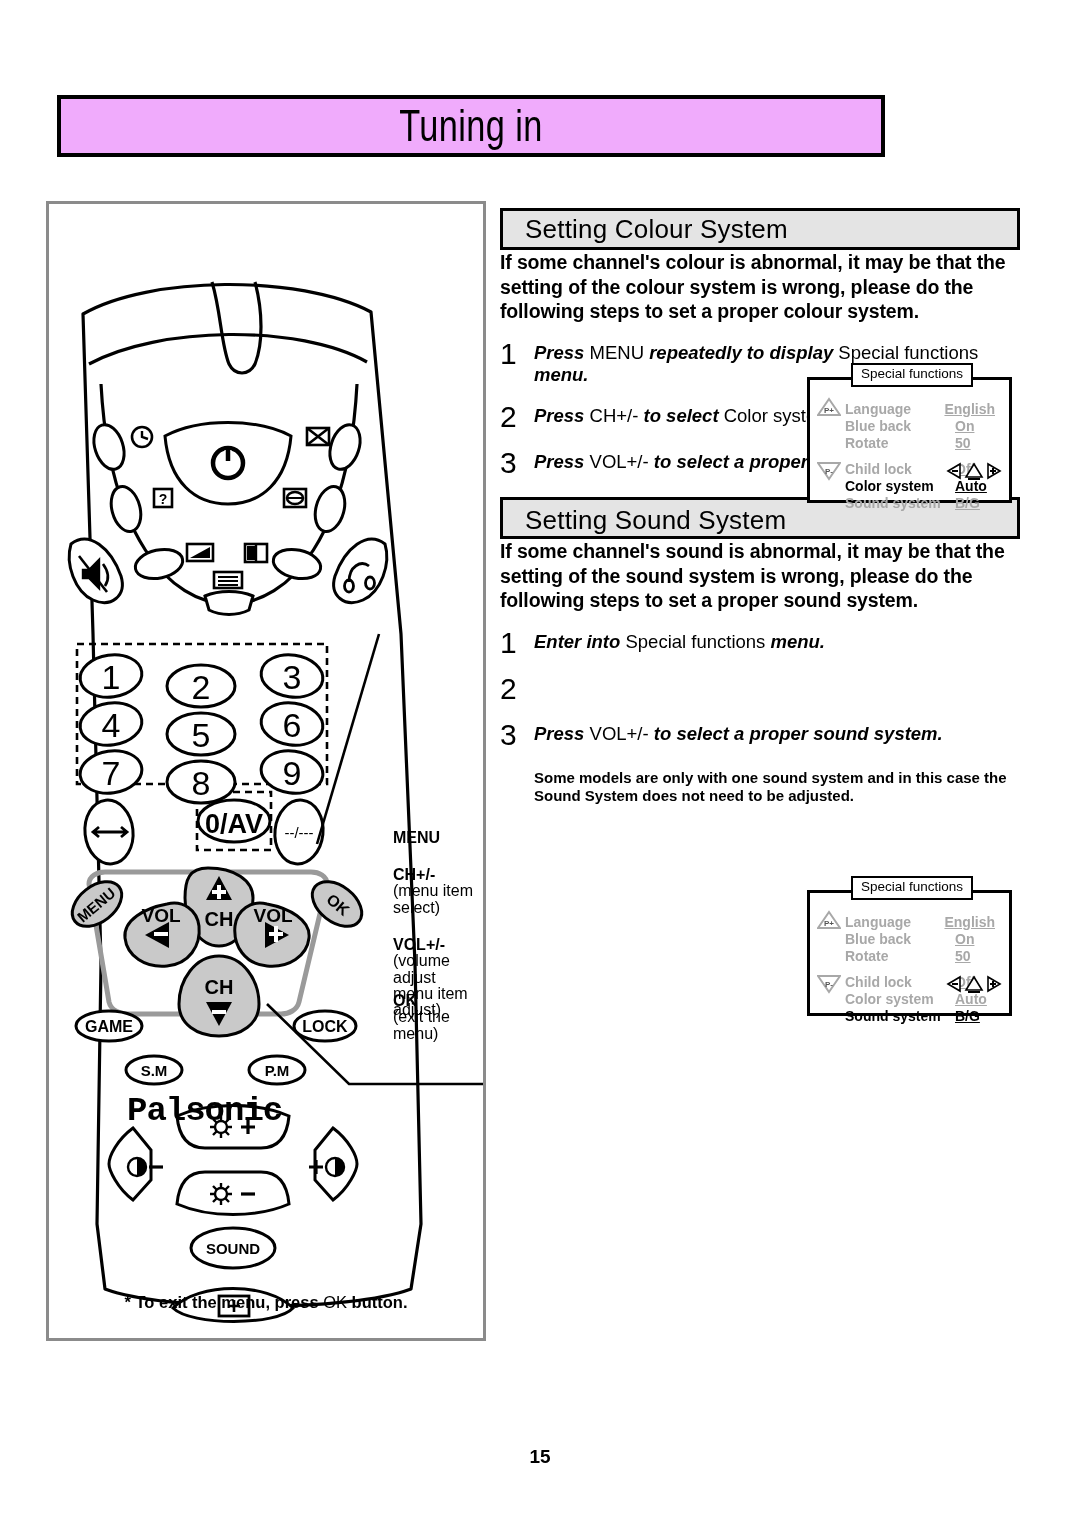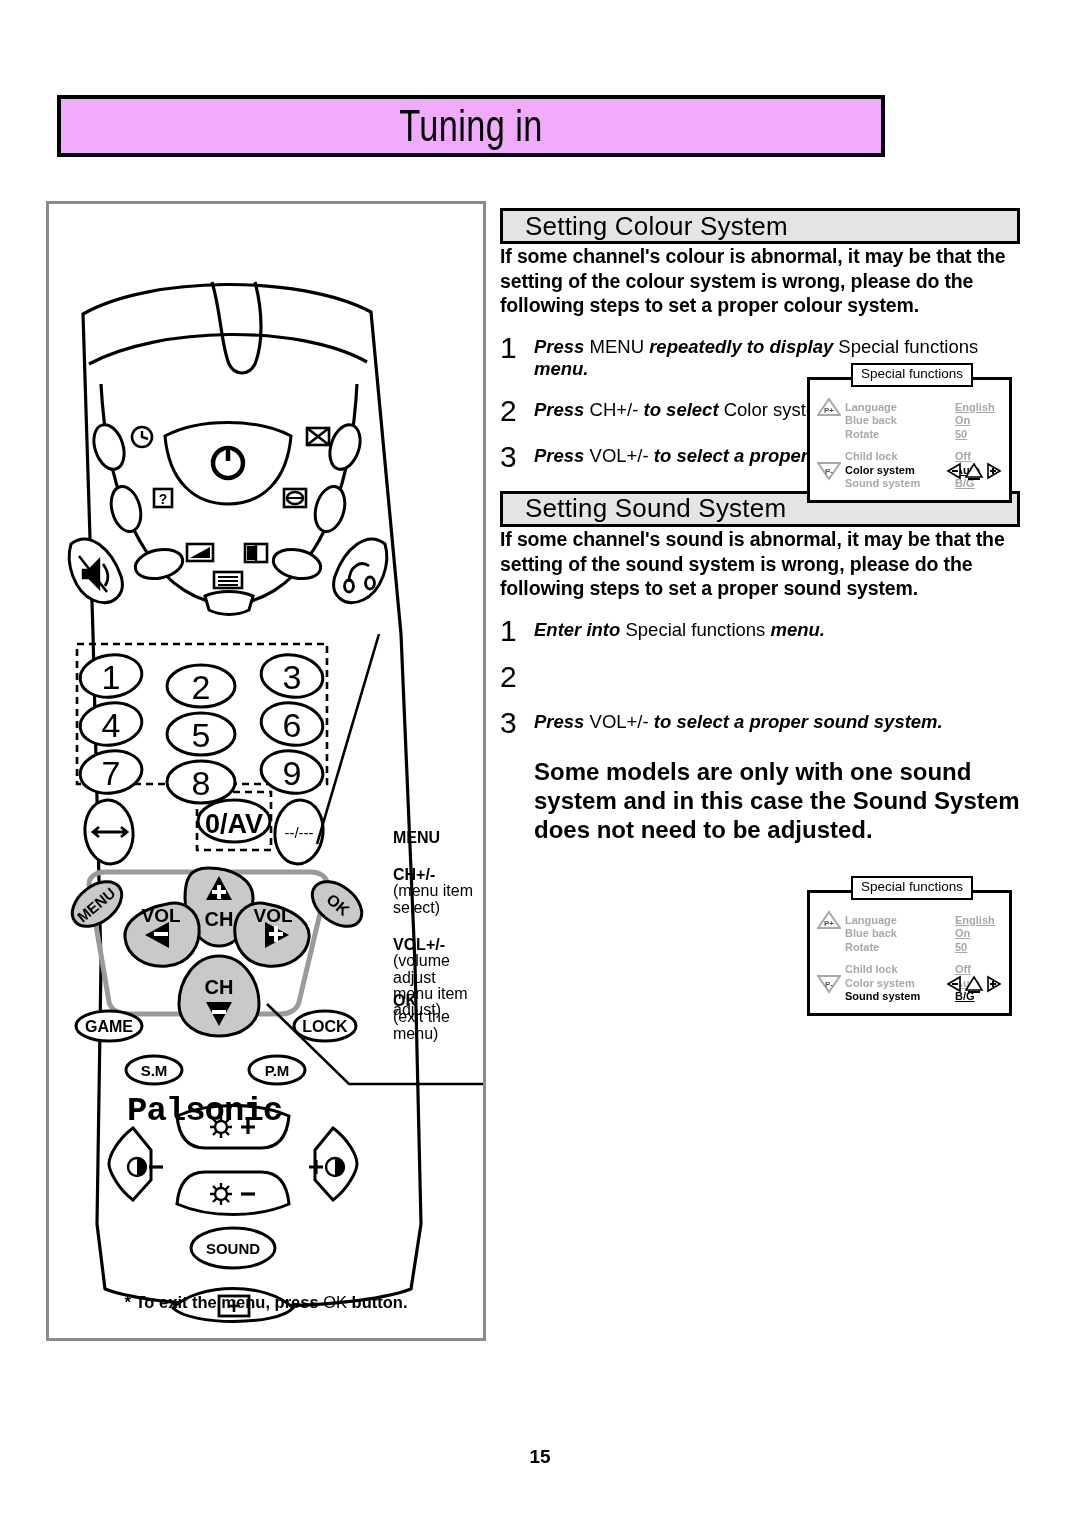--- a/index.html
+++ b/index.html
@@ -25,47 +25,47 @@
   .callout{position:absolute;font-size:16px;font-weight:bold;line-height:1.02;}
   .callout .sub{font-weight:normal;}
   #co-menu{left:344px;top:626px;}
   #co-ch{left:344px;top:663px;}
   #co-vol{left:344px;top:733px;}
   #co-ok{left:344px;top:789px;}
 
   
   #right-col{position:absolute;left:500px;top:208px;width:520px;}
 
-  .section-head{border:3px solid #000;background:#e4e4e4;height:36px;
+  .section-head{border:3px solid #000;background:#e4e4e4;height:42px;
       box-sizing:border-box;display:flex;align-items:center;padding-left:22px;
       font-size:26px;font-weight:400;letter-spacing:.2px;}
 
   .intro{font-size:19.5px;font-weight:bold;line-height:1.26;
       letter-spacing:-.15px;}
 
   .steps{margin-top:18px;position:relative;}
   .step{display:flex;align-items:flex-start;margin-bottom:19px;}
   .step .num{font-size:30px;font-weight:400;width:34px;flex:none;
       line-height:1;margin-top:-3px;}
   .step .txt{font-size:18.5px;line-height:1.2;font-weight:400;}
   .step .txt b{font-weight:bold;font-style:italic;}
-  .note{font-size:24px;font-weight:bold;line-height:1.22;margin-left:34px;
+  .note{font-size:15px;font-weight:bold;line-height:1.22;margin-left:34px;
       margin-top:4px;}
 
   
   .osd{position:absolute;width:205px;height:140px;}
   #osd-1{left:307px;top:155px;}
   #osd-2{left:307px;top:668px;}
   .osd .frame{position:absolute;left:0;top:14px;width:205px;height:126px;
       border:3px solid #000;box-sizing:border-box;background:#fff;}
   .osd .title{position:absolute;left:44px;top:0;padding:2px 8px 3px;
       border:2.5px solid #000;background:#fff;font-size:13.5px;z-index:2;
       white-space:nowrap;line-height:1.1;}
   .osd .rows{position:absolute;left:38px;top:38px;width:150px;z-index:1;}
-  .osd .r{display:flex;justify-content:space-between;font-size:11px;
+  .osd .r{display:flex;justify-content:space-between;font-size:14px;
       font-weight:bold;color:#a8a8a8;line-height:1.22;}
   .osd .r.on{color:#000;}
   .osd .r .v{min-width:40px;text-align:left;text-decoration:underline;}
   .osd .gap{height:9px;}
   .osd .pplus{position:absolute;left:10px;top:34px;z-index:2;}
   .osd .pminus{position:absolute;left:10px;top:98px;z-index:2;}
   .osd .arrows{position:absolute;right:10px;top:98px;z-index:2;}
 
   #page-number{position:absolute;left:0;right:0;top:1446px;text-align:center;
       font-size:19px;font-weight:bold;}

